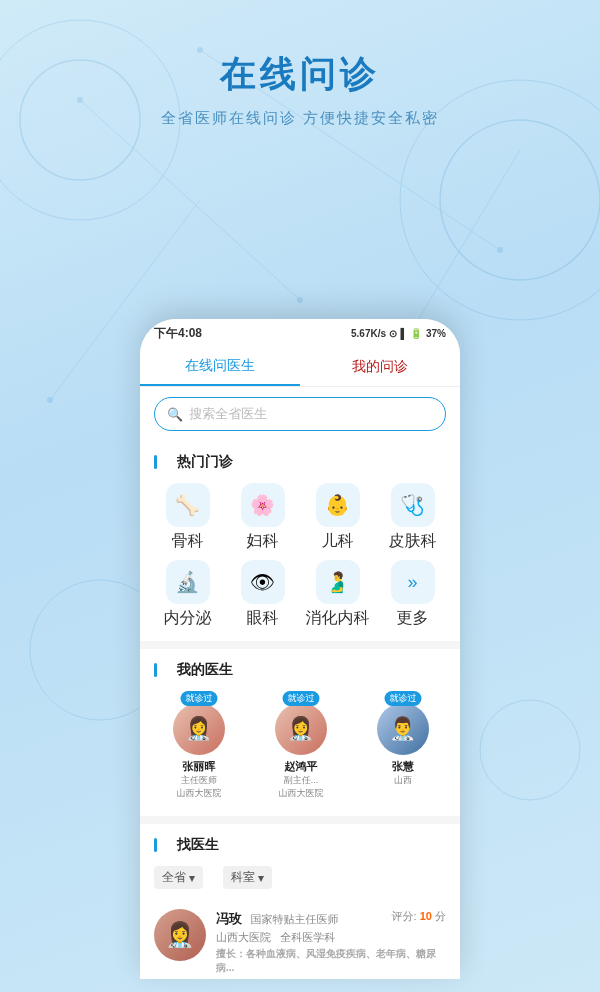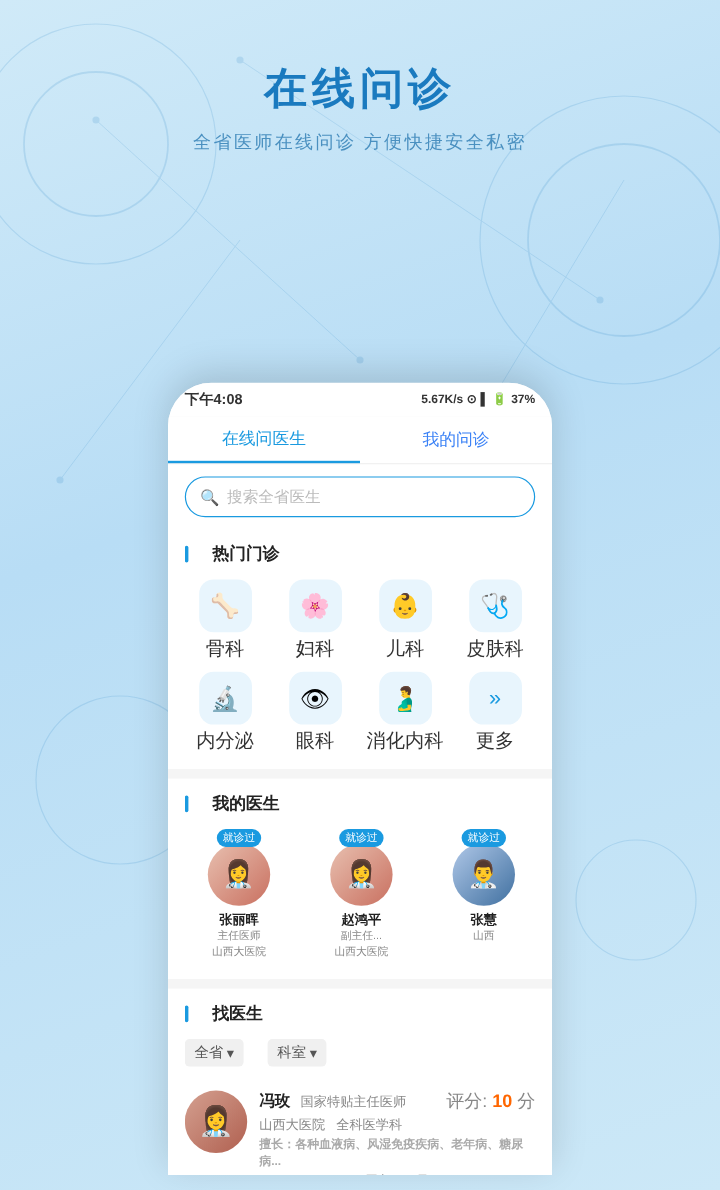--- a/index.html
+++ b/index.html
@@ -63,21 +63,21 @@
       background: #fff;
       display: flex;
       height: 40px;
       align-items: center;
       border-bottom: 1px solid #eee;
     }
     .tab-item {
       flex: 1;
       text-align: center;
       font-size: 14px;
-      color: #3b82f6;
+      color: #b91c1c;
       cursor: pointer;
       height: 100%;
       display: flex;
       align-items: center;
       justify-content: center;
     }
     .tab-item.active {
       color: #1a9ae0;
       border-bottom: 2px solid #1a9ae0;
       font-weight: 400;
@@ -235,21 +235,21 @@
       display: flex;
       align-items: center;
       justify-content: center;
       font-size: 24px;
     }
     .list-avatar.female2 { background: linear-gradient(135deg, #d4a090, #b06050); }
     .doc-info { flex: 1; }
     .doc-name-row { display: flex; justify-content: space-between; align-items: flex-start; }
     .doc-name { font-size: 13px; font-weight: 700; color: #222; }
     .doc-title { font-size: 11px; color: #888; margin-left: 4px; }
-    .doc-score { font-size: 15px; color: #888; }
+    .doc-score { font-size: 11px; color: #888; }
     .doc-score span { color: #ff6600; font-weight: 700; }
     .doc-hospital-row { font-size: 11px; color: #888; margin-top: 2px; }
     .doc-desc { font-size: 10px; color: #aaa; margin-top: 2px; font-weight: bold; }
     .doc-price { font-size: 10px; color: #888; margin-top: 2px; text-align: center; }
 
     
     .content-area::-webkit-scrollbar { display: none; }
     .doctors-scroll::-webkit-scrollbar { display: none; }
 
     

